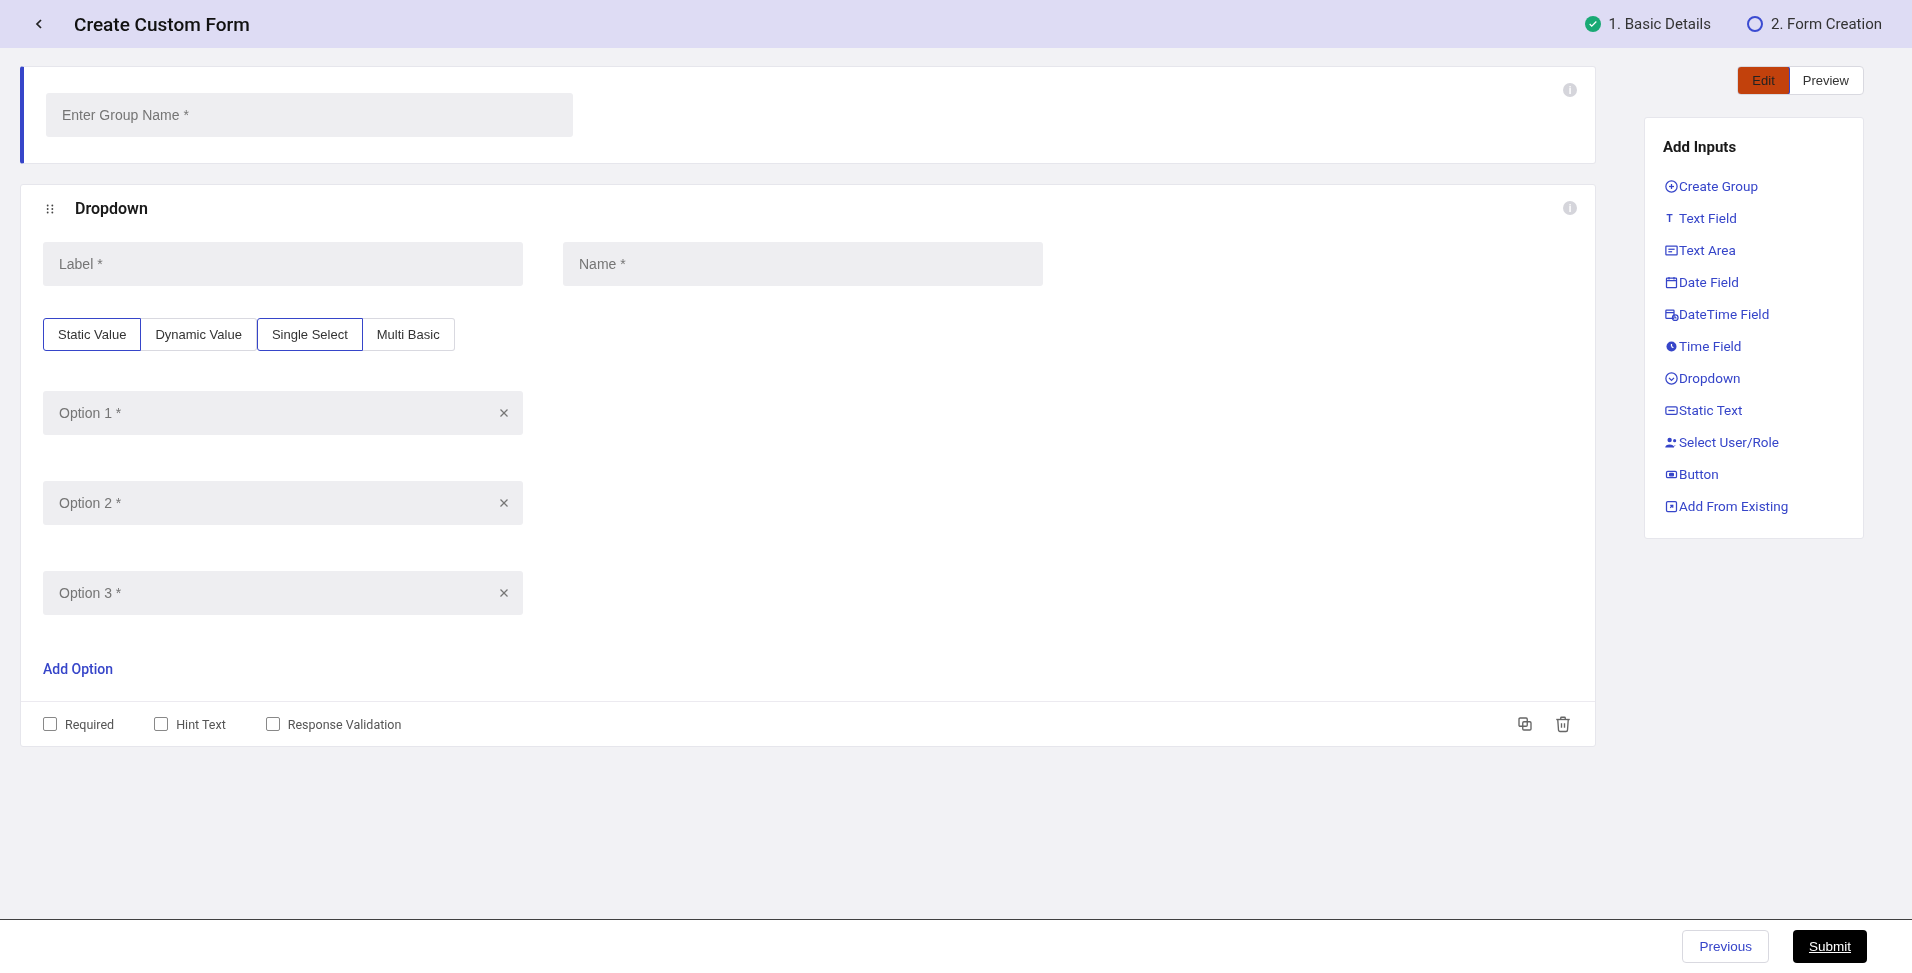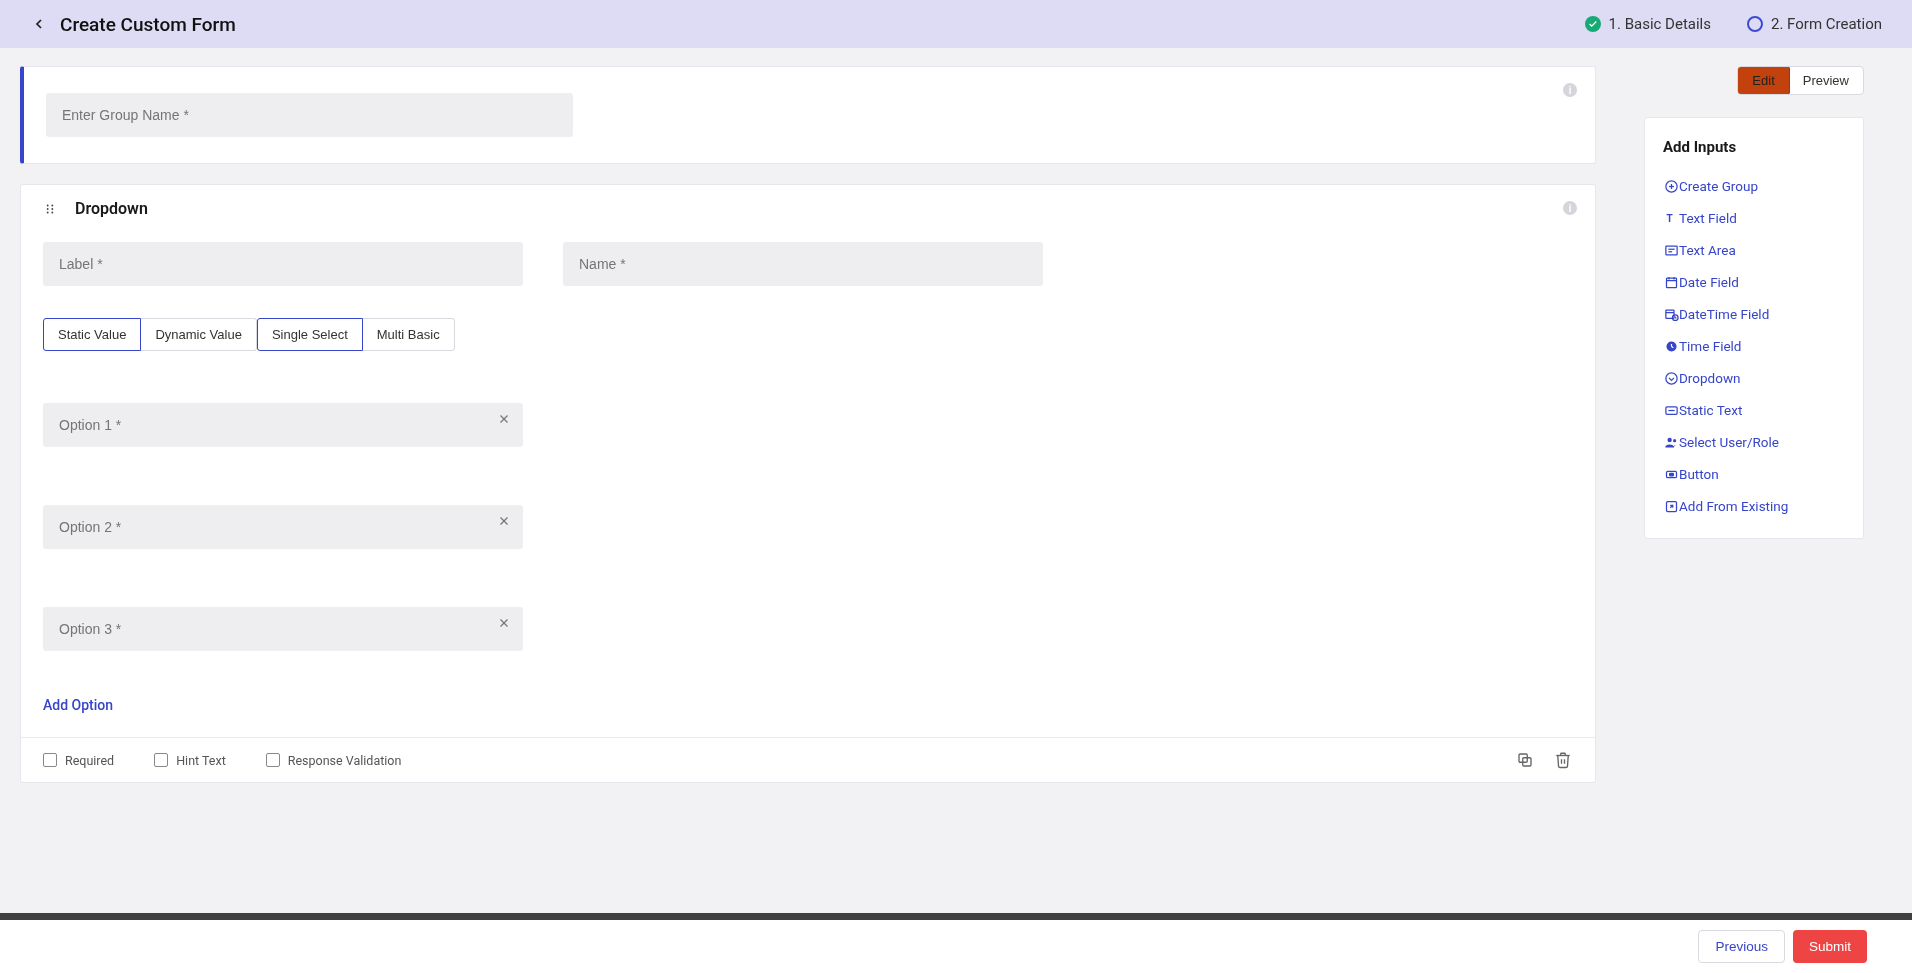--- a/index.html
+++ b/index.html
@@ -13,21 +13,21 @@
   }
   
   .header {
     display: flex;
     align-items: center;
     justify-content: space-between;
     background: #dedcf4;
     height: 48px;
     padding: 0 20px 0 30px;
   }
-  .header-left { display: flex; align-items: center; gap: 12px; }
+  .header-left { display: flex; align-items: center; gap: 26px; }
   .back-arrow { width: 18px; height: 18px; cursor: pointer; display: flex; align-items:center; justify-content:center; }
   .back-arrow svg { width:16px; height:16px; }
   .page-title { font-size: 19px; font-weight: 500; color: #111; }
   .steps { display: flex; align-items: center; gap: 36px; padding-right: 10px; }
   .step { display: flex; align-items: center; gap: 8px; font-size: 15px; color: #333; }
   .step-circle { width: 16px; height: 16px; border-radius: 50%; border: 2px solid #3b4bd1; display: inline-block; }
   .step-check {
     width: 16px; height: 16px; border-radius: 50%; background: #19a974;
     display: inline-flex; align-items:center; justify-content:center;
   }
@@ -87,21 +87,21 @@
     padding:8px 14px;
     font-size:13px;
     cursor:pointer;
     color:#333;
   }
   .seg-btn:first-child { border-top-left-radius:3px; border-bottom-left-radius:3px; }
   .seg-btn:last-child { border-top-right-radius:3px; border-bottom-right-radius:3px; border-left:none;}
   .seg-btn.active { border-color:#3645c9; position:relative; z-index:1; }
 
   .option-row { position:relative; margin-bottom:46px; width:480px;}
-  .option-row .placeholder-input { width:100%;margin-top:12px; }
+  .option-row .placeholder-input { width:100%; }
   .option-x {
     position:absolute; right:10px; top:50%; transform:translateY(-50%);
     width:18px; height:18px; cursor:pointer; color:#777;
     display:flex; align-items:center; justify-content:center;
   }
   .option-x svg { width:14px; height:14px; }
   .add-option { color:#3645c9; font-size:14px; font-weight:500; cursor:pointer; margin-bottom:14px; margin-top:-8px; display:inline-block;}
 
   .card-footer {
     border-top:1px solid #eceaf0;
@@ -127,29 +127,29 @@
     margin-bottom:16px;
     cursor:pointer;
   }
   .input-item:last-child { margin-bottom:0; }
   .input-item .ic { width:16px; height:16px; display:flex; align-items:center; justify-content:center; color:#3645c9;}
   .input-item .ic svg { width:15px; height:15px; }
 
   
   .bottom-bar {
     position:fixed; bottom:0; left:0; right:0;
-    background:#fff; border-top:7px solid #404040;
+    background:#fff; border-top:1px solid #404040;
     padding: 10px 45px;
-    display:flex; justify-content:flex-end; gap:8px;
+    display:flex; justify-content:flex-end; gap:24px;
   }
   .btn {
     border-radius:4px; padding: 8px 16px; font-size:13.5px; cursor:pointer; border:1px solid transparent;
   }
   .btn-prev { background:#fff; border-color:#d9d9e0; color:#3645c9; }
-  .btn-submit { background:#ef4444; color:#fff; border:none; cursor:not-allowed;}
+  .btn-submit { background:#000000; color:#fff; border:none; cursor:not-allowed;text-decoration:underline;}
 </style>
 </head>
 <body>
 
 <div class="header">
   <div class="header-left">
     <div class="back-arrow">
       <svg viewBox="0 0 24 24" fill="none" stroke="#222" stroke-width="2.6">
           <polyline points="15 18 9 12 15 6"></polyline>
         </svg>

